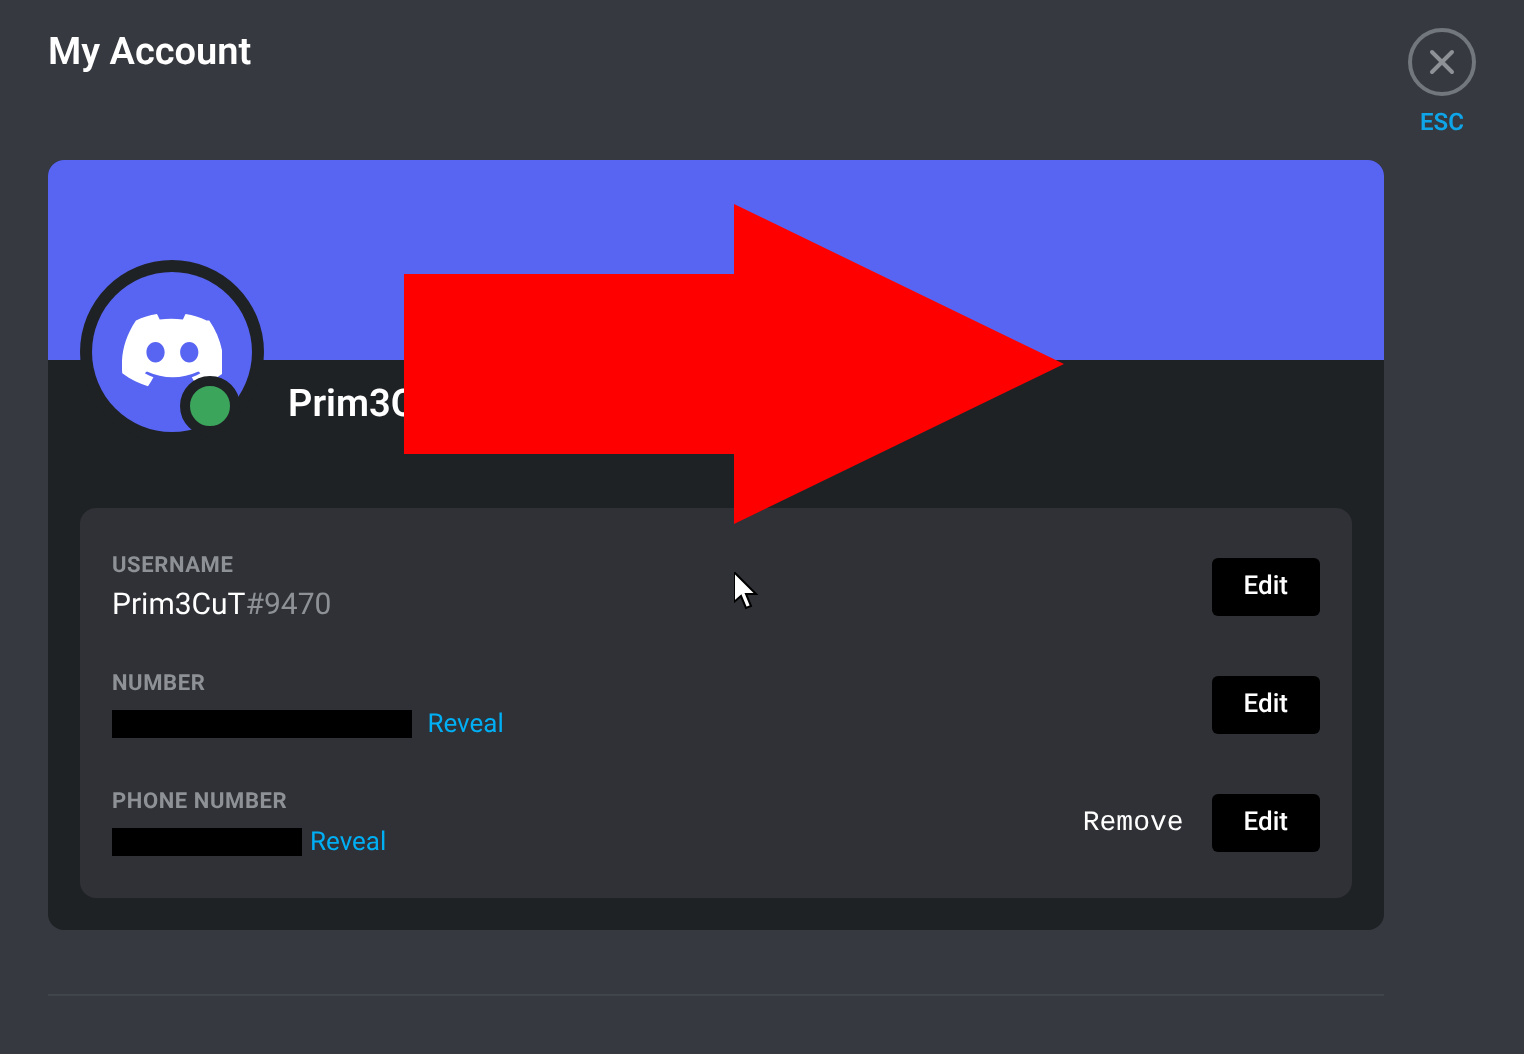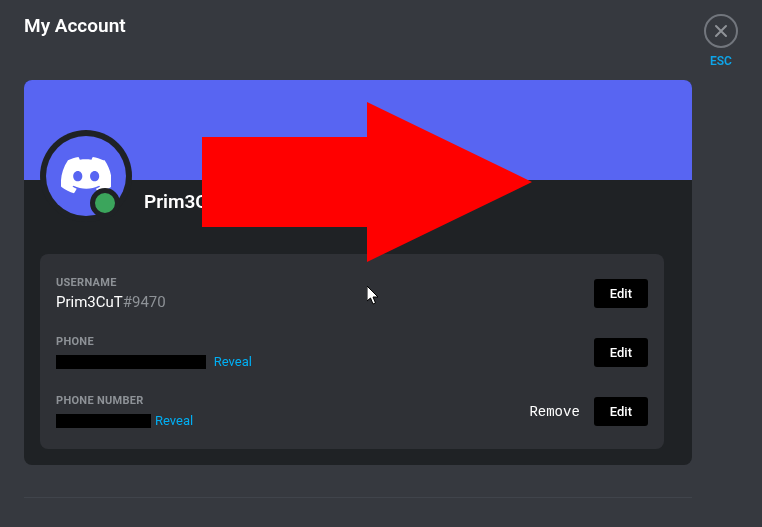--- a/index.html
+++ b/index.html
@@ -108,21 +108,21 @@
       color: #ffffff;
       border: none;
       padding: 9px 16px;
       font-size: 13px;
       font-weight: 500;
       border-radius: 3px;
       cursor: pointer;
     }
     
     .info-panel {
-      margin: 8px 28px 16px 16px;
+      margin: 8px 16px 16px 16px;
       background: #2f3136;
       border-radius: 8px;
       padding: 16px;
     }
     .info-row {
       display: flex;
       justify-content: space-between;
       align-items: center;
       padding: 6px 0 18px 0;
     }
@@ -226,21 +226,21 @@
           <span class="value-white">Prim3CuT</span><span class="value-grey">#9470</span>
         </div>
       </div>
       <div class="row-actions">
         <button class="edit-btn">Edit</button>
       </div>
     </div>
 
     <div class="info-row">
       <div class="info-left">
-        <div class="field-label">PHONE</div>
+        <div class="field-label">NUMBER</div>
         <div class="field-value">
           <span class="redacted email"></span>
           <span class="reveal-link">Reveal</span>
         </div>
       </div>
       <div class="row-actions">
         <button class="edit-btn">Edit</button>
       </div>
     </div>
 

